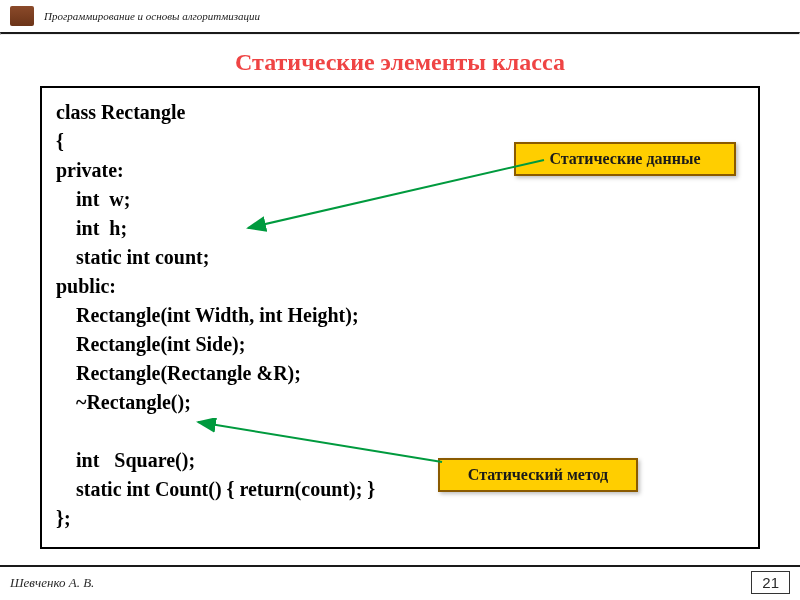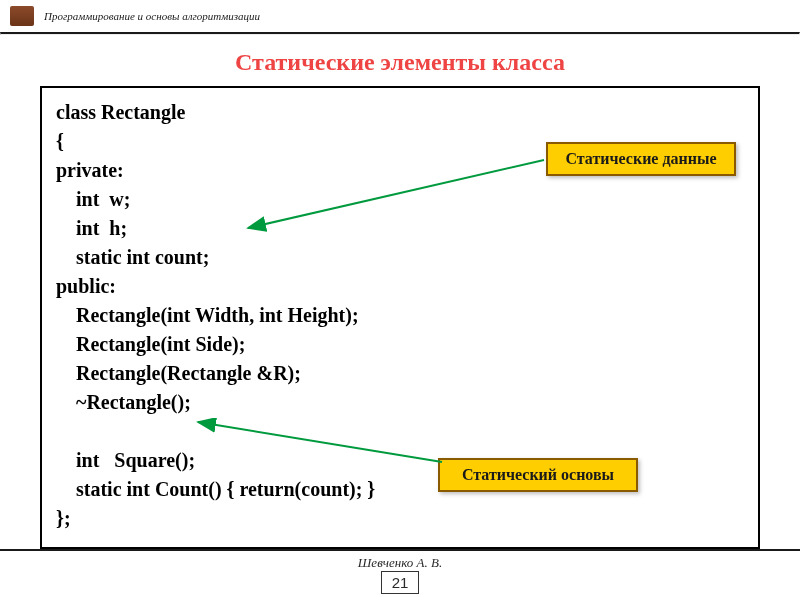--- a/index.html
+++ b/index.html
@@ -61,40 +61,39 @@
     background: #ffce00;
     border: 2px solid #8a5a00;
     padding: 6px 14px;
     font-family: "Times New Roman", serif;
     font-weight: bold;
     font-size: 16px;
     color: #1a1a1a;
     box-shadow: 2px 2px 4px rgba(0,0,0,0.25);
     text-align: center;
   }
-  .callout-data { top: 54px; right: 22px; width: 190px; }
+  .callout-data { top: 54px; right: 22px; width: 222px; }
   .callout-method { top: 370px; right: 120px; width: 200px; }
   .arrow {
     position: absolute;
     pointer-events: none;
   }
   .footer {
     position: absolute;
     bottom: 0;
     left: 0;
     right: 0;
     border-top: 2px solid #1a1a1a;
     display: flex;
     justify-content: space-between;
     align-items: center;
     padding: 4px 10px 6px 10px;
     font-style: italic;
     font-size: 13px;
     color: #2a2a2a;
-    flex-direction: column;
   }
   .footer-center { flex: 1; text-align: center; }
   .page-num-box {
     border: 1px solid #333;
     padding: 2px 10px;
     font-style: normal;
     font-family: Arial, sans-serif;
     font-size: 15px;
   }
 </style>
@@ -124,21 +123,21 @@
 
     int   Square();
     static int Count() { return(count); }
 };</pre>
 
   <div class="callout callout-data">
     <span>Статические данные</span>
   </div>
 
   <div class="callout callout-method">
-    <span>Статический основы</span>
+    <span>Статический метод</span>
   </div>
 
   <svg class="arrow" style="left:200px; top:70px; width:310px; height:80px;">
     <defs>
       <marker id="ah1" markerWidth="10" markerHeight="8" refX="9" refY="4" orient="auto">
         <path d="M0,0 L10,4 L0,8 Z" fill="#009a3e"></path>
       </marker>
     </defs>
     <line x1="302" y1="2" x2="6" y2="70" stroke="#009a3e" stroke-width="2" marker-end="url(#ah1)"></line>
   </svg>

